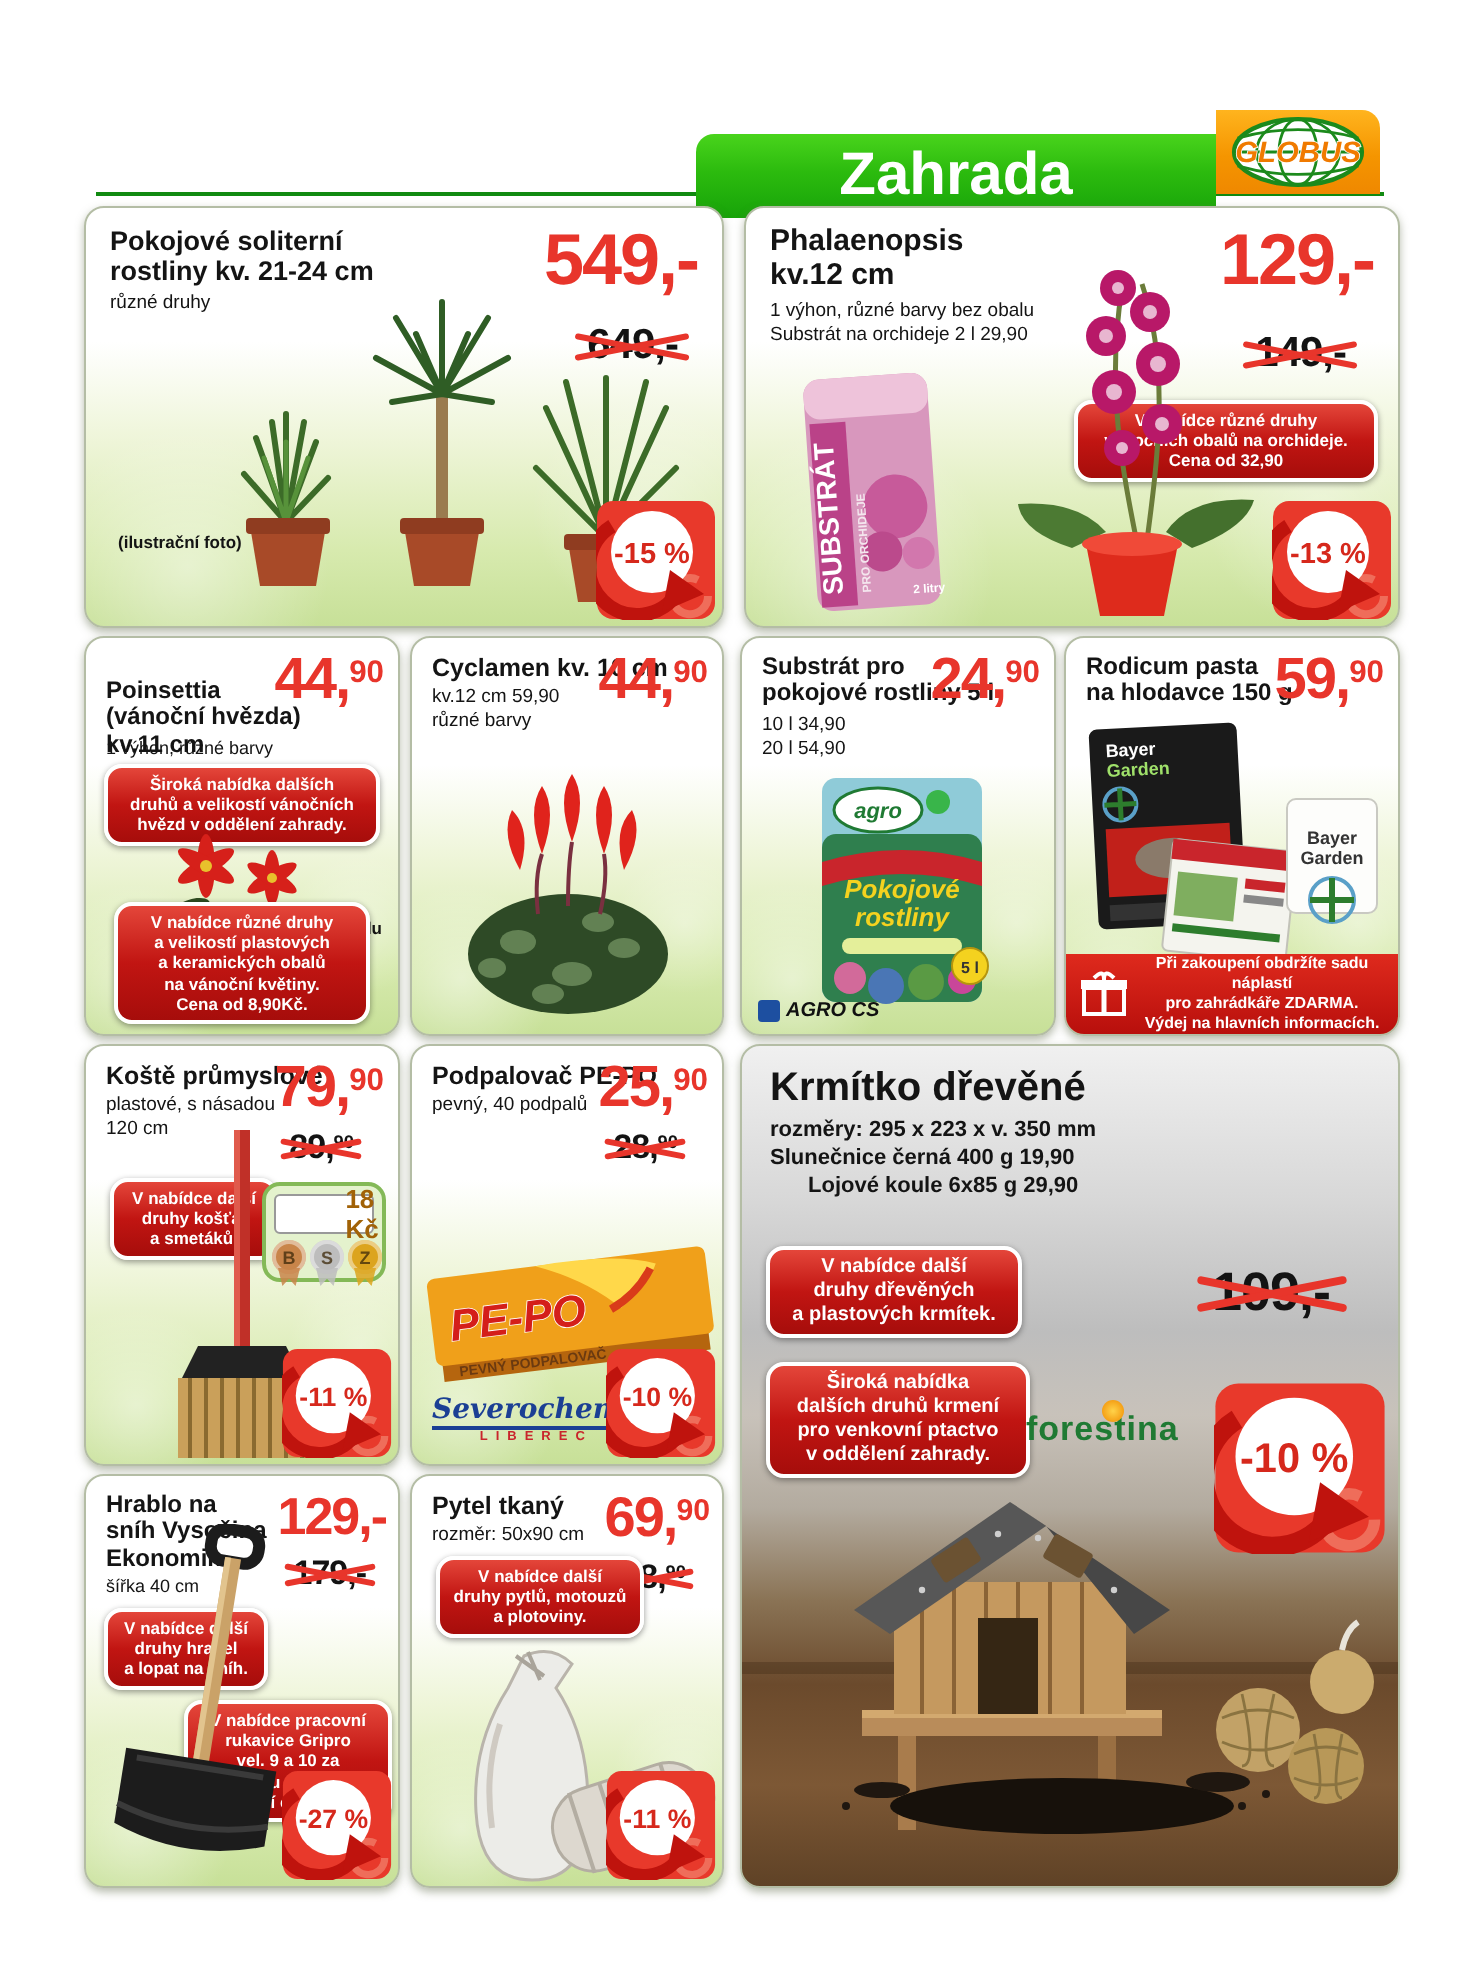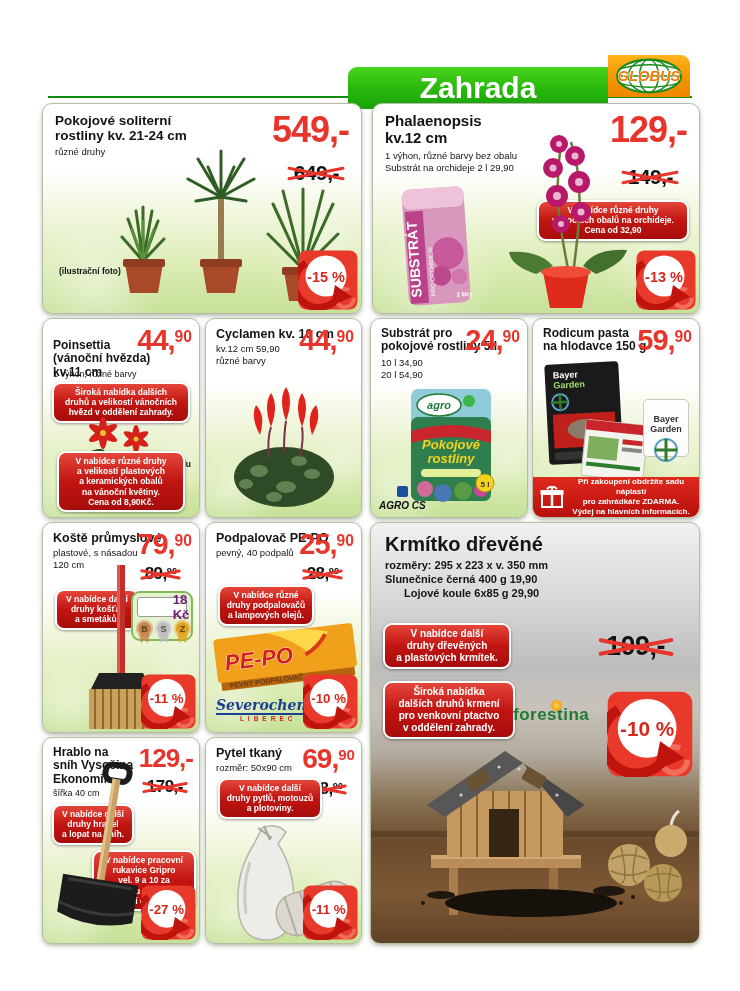--- a/index.html
+++ b/index.html
@@ -43,21 +43,21 @@
   .disc { position:absolute; }
   .disc text { font-family:"Liberation Sans", sans-serif; font-weight:bold; }
   svg text { font-family:"Liberation Sans", sans-serif; }
 
   .strip { position:absolute; left:0; right:0; bottom:0; height:40px; background:linear-gradient(180deg,#df2a1d,#b80f0c);
     display:flex; align-items:center; gap:4px; padding:2px 6px; }
   .strip .txt { flex:1; color:#fff; font-weight:bold; font-size:8px; line-height:1.25; text-align:center; }
 
   .tagbox { position:absolute; background:#e4f2cd; border:2px solid #84b957; border-radius:9px; }
   .tagbox .kc { position:absolute; left:4px; right:4px; top:4px; height:20px; background:#fff; border:1px solid #999;
-    border-radius:3px; display:flex; align-items:center; justify-content:center; font-weight:bold; font-size:13px; color:#701a75;padding-left:38px; }
+    border-radius:3px; display:flex; align-items:center; justify-content:center; font-weight:bold; font-size:13px; color:#a16207;padding-left:38px; }
   .medal { position:absolute; width:17px; height:17px; border-radius:50%; display:flex; align-items:center; justify-content:center;
     font-size:9px; font-weight:bold; color:rgba(60,40,10,.75); box-shadow:inset 0 0 0 2px rgba(255,255,255,.45); }
   .medal::after { content:""; position:absolute; top:14px; left:3px; width:11px; height:9px;
     background:inherit; clip-path:polygon(0 0,100% 0,80% 100%,50% 60%,20% 100%); opacity:.85; }
 
   .vendor-box { position:absolute; background:#fdfdfb; border:1px solid #c9c9c2; border-radius:5px; text-align:center; }
 </style>
 </head>
 <body>
 
@@ -260,21 +260,21 @@
       <rect x="20" y="82" width="60" height="8" rx="4" fill="#e4ef9a"></rect>
       <g>
         <circle cx="24" cy="102" r="8" fill="#d26a9a"></circle>
           <circle cx="42" cy="106" r="9" fill="#4a76b5"></circle>
         <circle cx="62" cy="104" r="9" fill="#5a9a44"></circle>
           <circle cx="80" cy="103" r="7" fill="#c9469a"></circle>
       </g>
       <circle cx="84" cy="96" r="9" fill="#f4d21f" stroke="#b5950e"></circle>
       <text x="84" y="99.5" text-anchor="middle" font-size="8" font-weight="bold" fill="#333">5 l</text>
     </svg>
-    <div style="position:absolute; left:8px; bottom:6px; display:flex; align-items:center; gap:3px;flex-direction:column;">
+    <div style="position:absolute; left:8px; bottom:6px; display:flex; align-items:center; gap:3px;">
       <span style="width:11px; height:11px; background:#1d4fa0; display:inline-block; border-radius:2px;"></span>
       <span style="font-size:10px; font-weight:bold; font-style:italic; color:#111;">AGRO CS</span>
     </div>
   </div>
 
   <div class="card" style="left:532px; top:318px; width:168px; height:200px;">
     <div class="title pre" style="left:10px; top:8px; font-size:12px;">Rodicum pasta
 na hlodavce 150 g</div>
     <div class="price" style="right:7px; top:7px; font-size:29px;"><span>59,</span><span class="p-sup">90</span></div>
     <svg style="position:absolute; left:6px; top:38px;" width="120" height="128" viewBox="0 0 120 128">
@@ -351,23 +351,20 @@
       <path d="M33 56 L54 47 L37 35 Z" fill="#bf130d"></path>
       <text x="28" y="31.5" text-anchor="middle" font-size="14.5" fill="#d6281c">-11 %</text>
     </svg>
   </div>
 
   <div class="card" style="left:205px; top:522px; width:157px; height:211px;">
     <div class="title" style="left:10px; top:8px; font-size:12.5px;">Podpalovač PE-PO</div>
     <div class="sub" style="left:10px; top:24px; font-size:9.5px;">pevný, 40 podpalů</div>
     <div class="price" style="right:7px; top:7px; font-size:29px;"><span>25,</span><span class="p-sup">90</span></div>
     <div class="old" style="right:22px; top:42px; font-size:17px;"><span>28,</span><span class="p-sup">90</span></div>
-    <div class="rbadge pre" style="left:12px; top:62px; width:96px;">V nabídce různé
-druhy podpalovačů
-a lampových olejů.</div>
     <svg style="position:absolute; left:6px; top:100px;" width="150" height="85" viewBox="0 0 150 85">
       <g transform="rotate(-7 75 45)">
         <rect x="8" y="48" width="134" height="12" fill="#b5650e"></rect>
         <rect x="5" y="8" width="140" height="44" rx="4" fill="#f0a01a"></rect>
         <path d="M60 8 q25 10 40 26 q14 -8 20 -20 q-20 -8 -60 -6z" fill="#ffd84a"></path>
         <path d="M95 34 q14 -6 22 -18" fill="none" stroke="#d93b1a" stroke-width="4"></path>
         <text x="14" y="40" font-size="22" font-weight="bold" font-style="italic" fill="#d41e1a" stroke="#fff" stroke-width="0.8" paint-order="stroke">PE-PO</text>
         <text x="16" y="58" font-size="7" font-weight="bold" fill="#6b3a10">PEVNÝ PODPALOVAČ</text>
       </g>
     </svg>

